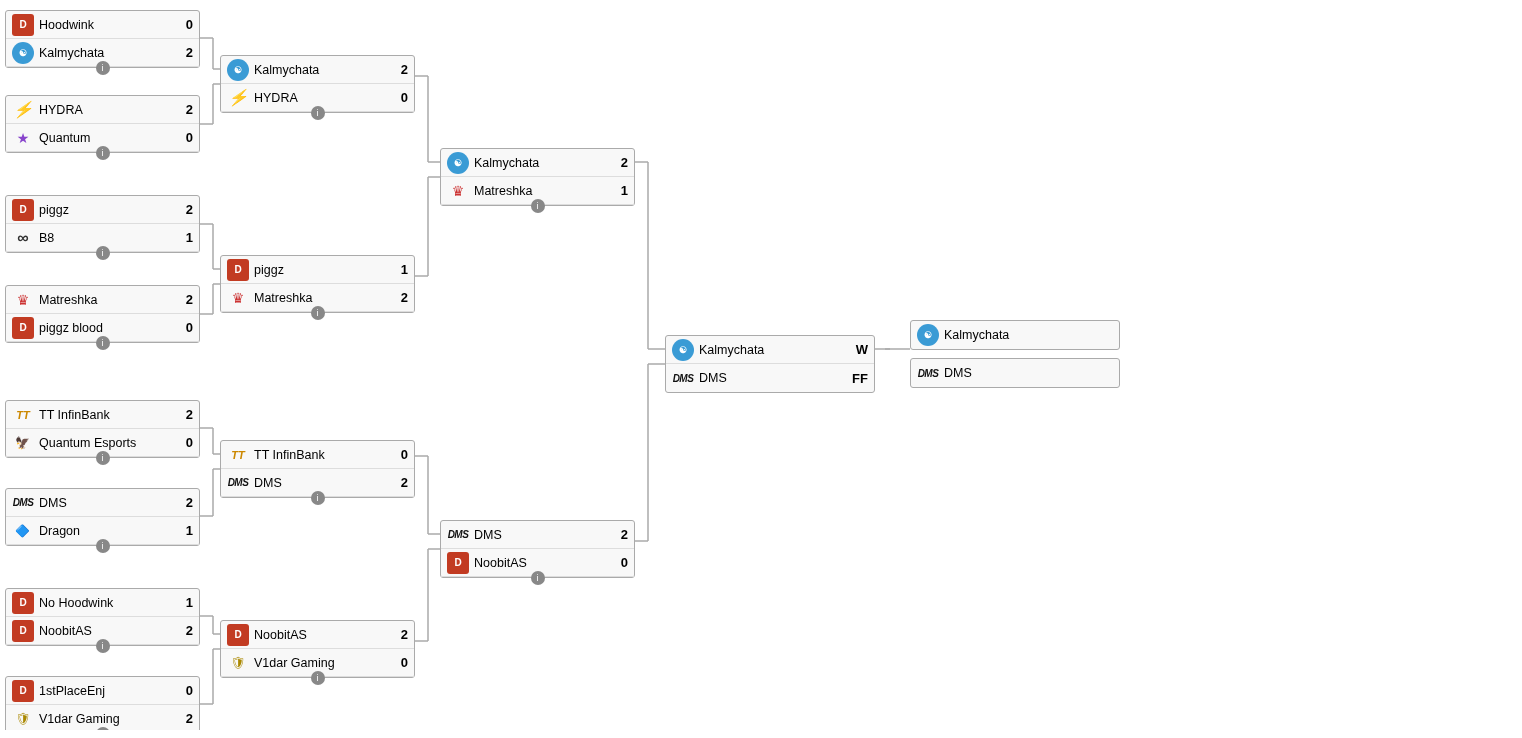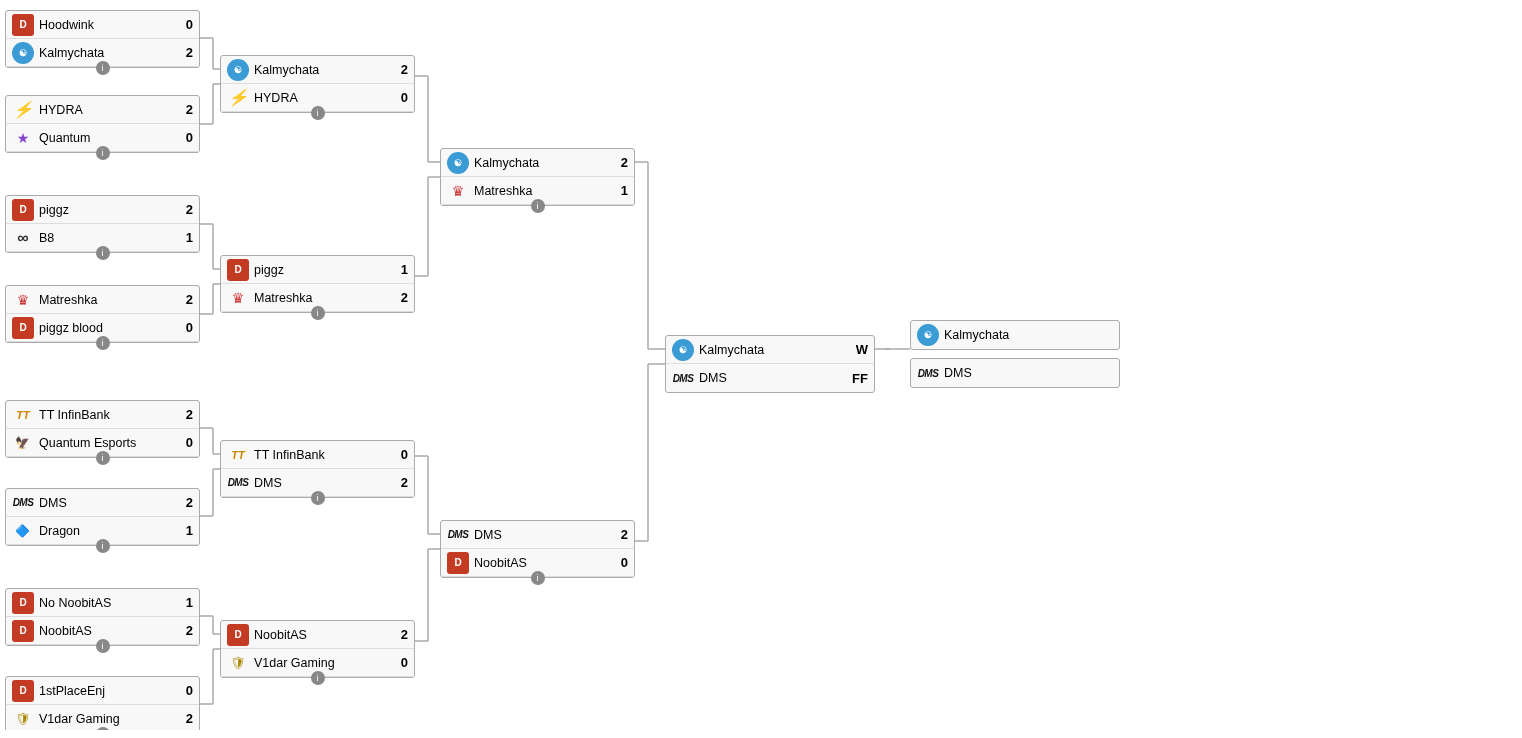--- a/index.html
+++ b/index.html
@@ -338,21 +338,21 @@
     <span class="score">1</span>
   </div>
   <div class="info-dot">i</div>
 </div>
 
 <div class="match-box" style="top:588px;left:5px;">
   <div class="row">
     <div class="team-logo">
       <div class="logo-dota">D</div>
     </div>
-    <span class="team-name">No NoobitAS</span>
+    <span class="team-name">No Hoodwink</span>
     <span class="score">1</span>
   </div>
   <div class="row bold">
     <div class="team-logo">
       <div class="logo-dota">D</div>
     </div>
     <span class="team-name">NoobitAS</span>
     <span class="score">2</span>
   </div>
   <div class="info-dot">i</div>

